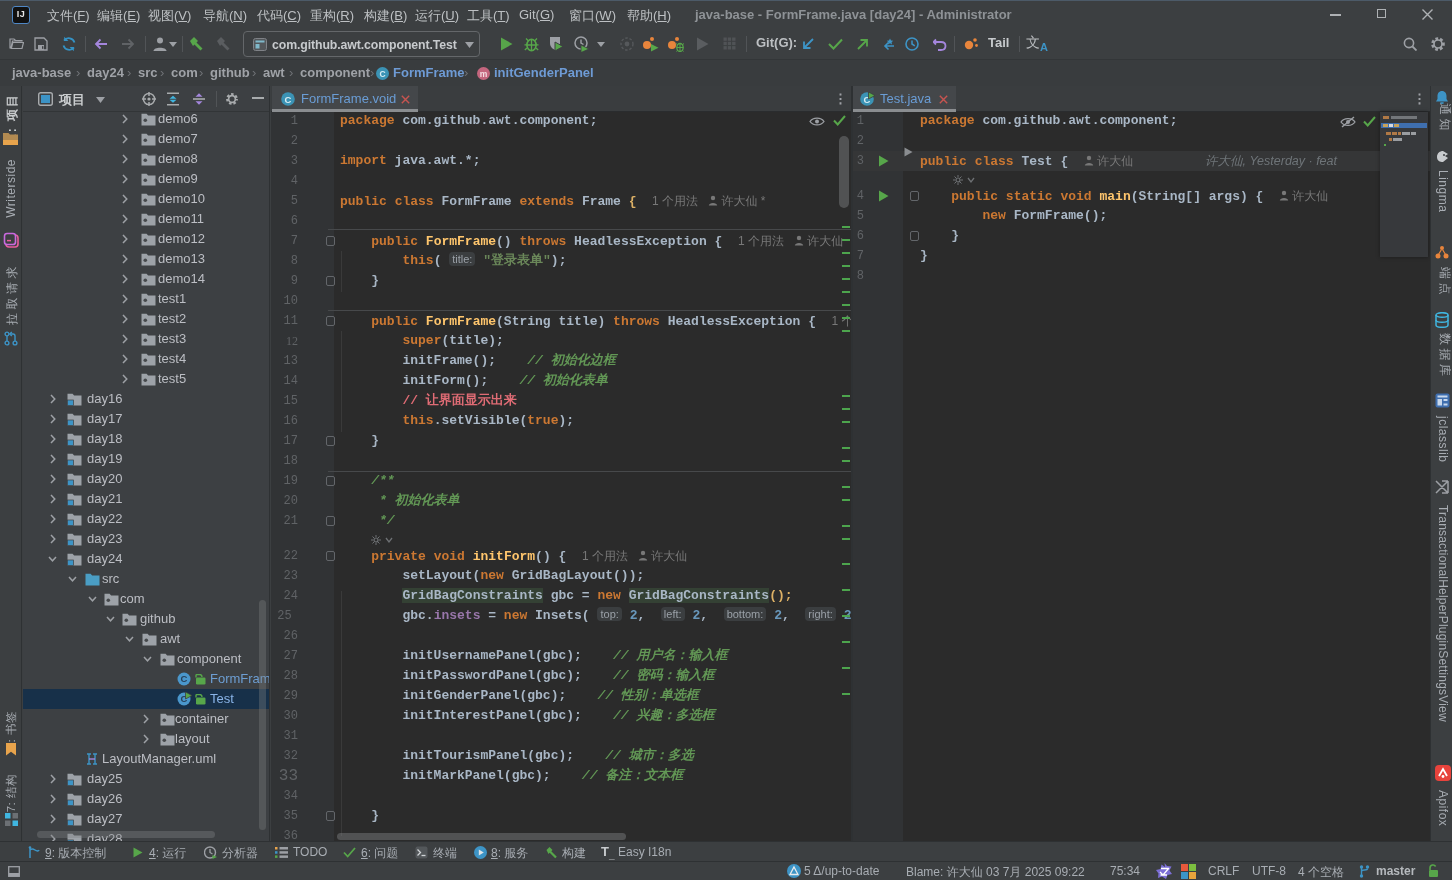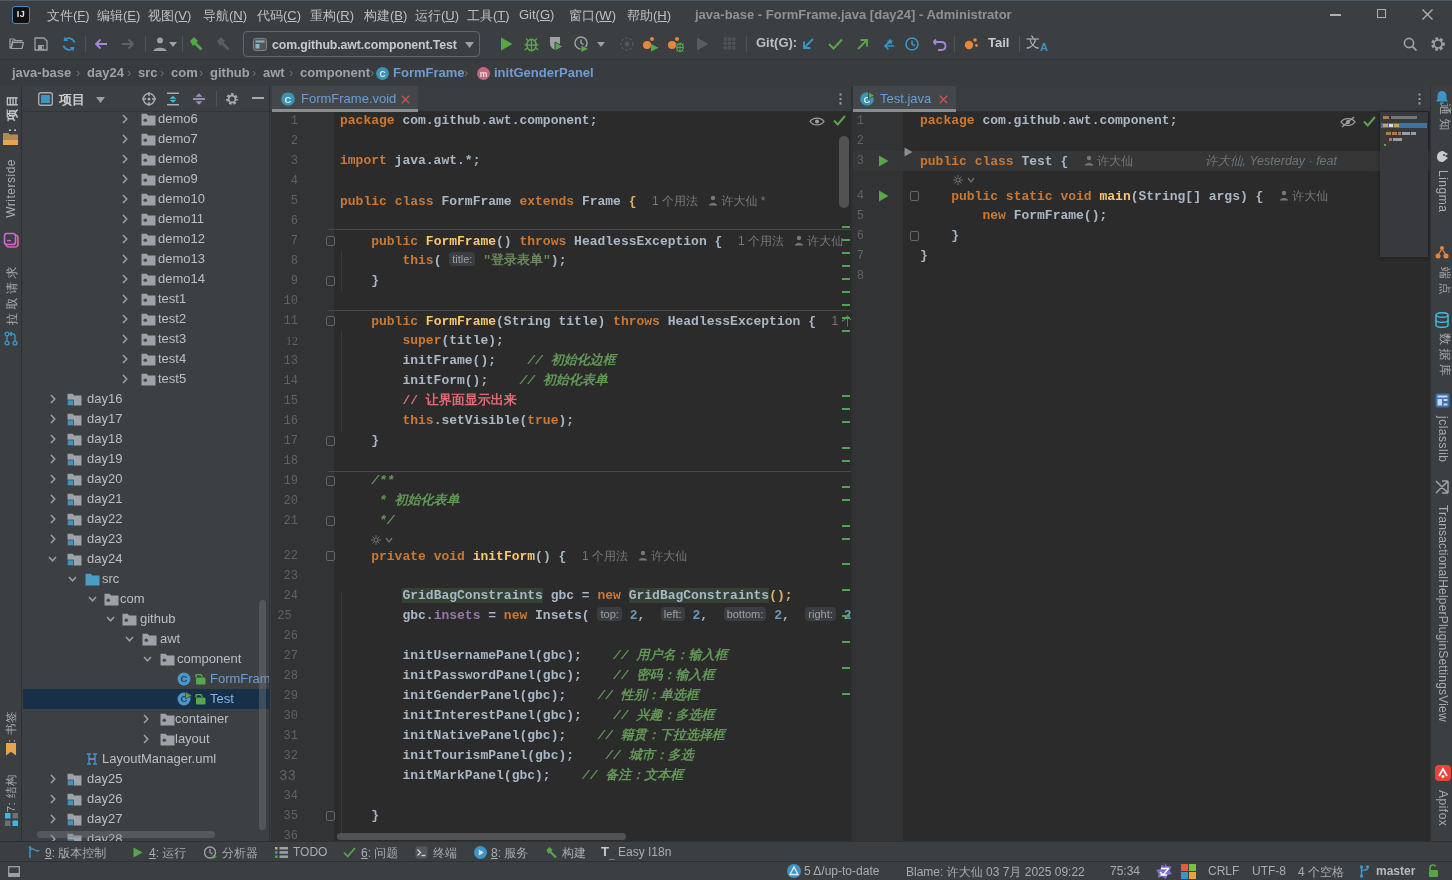--- a/index.html
+++ b/index.html
@@ -637,21 +637,21 @@
   <div class="a" style="left:0;top:480px;width:27px;text-align:right;color:#606366;font-family:'Liberation Mono',monospace;font-size:12px;line-height:20px">23</div>
   <div class="a" style="left:0;top:500px;width:27px;text-align:right;color:#606366;font-family:'Liberation Mono',monospace;font-size:12px;line-height:20px">24</div>
   <div class="a" style="left:0;top:520px;width:27px;text-align:center;color:#606366;font-family:'Liberation Mono',monospace;font-size:12px;line-height:20px">25</div>
   <div class="a" style="left:0;top:540px;width:27px;text-align:right;color:#606366;font-family:'Liberation Mono',monospace;font-size:12px;line-height:20px">26</div>
   <div class="a" style="left:0;top:560px;width:27px;text-align:right;color:#606366;font-family:'Liberation Mono',monospace;font-size:12px;line-height:20px">27</div>
   <div class="a" style="left:0;top:580px;width:27px;text-align:right;color:#606366;font-family:'Liberation Mono',monospace;font-size:12px;line-height:20px">28</div>
   <div class="a" style="left:0;top:600px;width:27px;text-align:right;color:#606366;font-family:'Liberation Mono',monospace;font-size:12px;line-height:20px">29</div>
   <div class="a" style="left:0;top:620px;width:27px;text-align:right;color:#606366;font-family:'Liberation Mono',monospace;font-size:12px;line-height:20px">30</div>
   <div class="a" style="left:0;top:640px;width:27px;text-align:right;color:#606366;font-family:'Liberation Mono',monospace;font-size:12px;line-height:20px">31</div>
   <div class="a" style="left:0;top:660px;width:27px;text-align:right;color:#606366;font-family:'Liberation Mono',monospace;font-size:12px;line-height:20px">32</div>
-  <div class="a" style="left:8px;top:680px;width:27px;color:#606366;font-family:'Liberation Mono',monospace;font-size:14px;line-height:20px">33</div>
+  <div class="a" style="left:0;top:680px;width:27px;text-align:right;color:#606366;font-family:'Liberation Mono',monospace;font-size:16px;line-height:20px">33</div>
   <div class="a" style="left:0;top:700px;width:27px;text-align:right;color:#606366;font-family:'Liberation Mono',monospace;font-size:12px;line-height:20px">34</div>
   <div class="a" style="left:0;top:720px;width:27px;text-align:right;color:#606366;font-family:'Liberation Mono',monospace;font-size:12px;line-height:20px">35</div>
   <div class="a" style="left:0;top:740px;width:27px;text-align:right;color:#606366;font-family:'Liberation Mono',monospace;font-size:12px;line-height:20px">36</div>
   <div class="fold" style="left:55px;top:150px"></div>
   <div class="fold" style="left:55px;top:190px"></div>
   <div class="fold" style="left:55px;top:230px"></div>
   <div class="fold" style="left:55px;top:350px"></div>
   <div class="fold" style="left:55px;top:390px"></div>
   <div class="fold" style="left:55px;top:430px"></div>
   <div class="fold" style="left:55px;top:465px"></div>
@@ -678,27 +678,27 @@
   <div class="a mono" style="left:69px;top:305px">        <span class="pk">// 让界面显示出来</span></div>
   <div class="a mono" style="left:69px;top:325px">        <span class="kw">this</span>.setVisible(<span class="kw">true</span>);</div>
   <div class="a mono" style="left:69px;top:345px">    }</div>
   <div class="a mono" style="left:69px;top:385px">    <span class="cm">/**</span></div>
   <div class="a mono" style="left:69px;top:405px">     <span class="cm">* 初始化表单</span></div>
   <div class="a mono" style="left:69px;top:425px">     <span class="cm">*/</span></div>
   <div class="a mono" style="left:69px;top:460px">    <span class="kw">private</span> <span class="kw">void</span> <span class="md">initForm</span>() {  <span class="hint">1 个用法   <svg style="vertical-align:-1px" width="10" height="11" viewBox="0 0 10 11">
           <circle cx="5" cy="3" r="2.2" fill="#787878"></circle>
           <path d="M0.8 10.5 C0.8 7 9.2 7 9.2 10.5 Z" fill="#787878"></path>
         </svg> 许大仙</span></div>
+  <div class="a mono" style="left:69px;top:480px">        setLayout(<span class="kw">new</span> GridBagLayout());</div>
   <div class="a mono" style="left:69px;top:500px">        <span class="hl">GridBagConstraints</span> gbc = <span class="kw">new</span> <span class="hl">GridBagConstraints</span><span style="color:#ddb166">();</span></div>
   <div class="a mono" style="left:69px;top:520px">        gbc.<span class="fld">insets</span> = <span class="kw">new</span> Insets( <span class="pill">top:</span> <span class="num">2</span>,  <span class="pill">left:</span> <span class="num">2</span>,  <span class="pill">bottom:</span> <span class="num">2</span>,  <span class="pill">right:</span> <span class="num">2</span>);</div>
   <div class="a mono" style="left:69px;top:560px">        initUsernamePanel(gbc);    <span class="cm">// 用户名：输入框</span></div>
   <div class="a mono" style="left:69px;top:580px">        initPasswordPanel(gbc);    <span class="cm">// 密码：输入框</span></div>
   <div class="a mono" style="left:69px;top:600px">        initGenderPanel(gbc);    <span class="cm">// 性别：单选框</span></div>
   <div class="a mono" style="left:69px;top:620px">        initInterestPanel(gbc);    <span class="cm">// 兴趣：多选框</span></div>
-  <div class="a mono" style="left:69px;top:640px">        initNativePanel(gbc);    <span class="cm">// 籍贯：下拉选择框</span></div>
   <div class="a mono" style="left:69px;top:660px">        initTourismPanel(gbc);    <span class="cm">// 城市：多选</span></div>
   <div class="a mono" style="left:69px;top:680px">        initMarkPanel(gbc);    <span class="cm">// 备注：文本框</span></div>
   <div class="a mono" style="left:69px;top:720px">    }</div>
   <svg class="a" style="left:99px;top:448px" width="26 " height="12" viewBox="0 0 26 12">
       <circle cx="6" cy="6" r="2" fill="none" stroke="#6e7174" stroke-width="1.2"></circle>
       <path d="M6 1 V3 M6 9 V11 M1 6 H3 M9 6 H11 M2.5 2.5 L4 4 M8 8 L9.5 9.5 M9.5 2.5 L8 4 M4 8 L2.5 9.5" stroke="#6e7174" stroke-width="1"></path>
       <path d="M16 4 L19 8 L22 4" fill="none" stroke="#6e7174" stroke-width="1.3"></path>
     </svg>
   <svg class="a" style="left:538px;top:30px" width="16" height="11" viewBox="0 0 16 11">
       <path d="M1 5.5 C4 1 12 1 15 5.5 C12 10 4 10 1 5.5 Z" fill="none" stroke="#9da0a5" stroke-width="1.3"></path>

